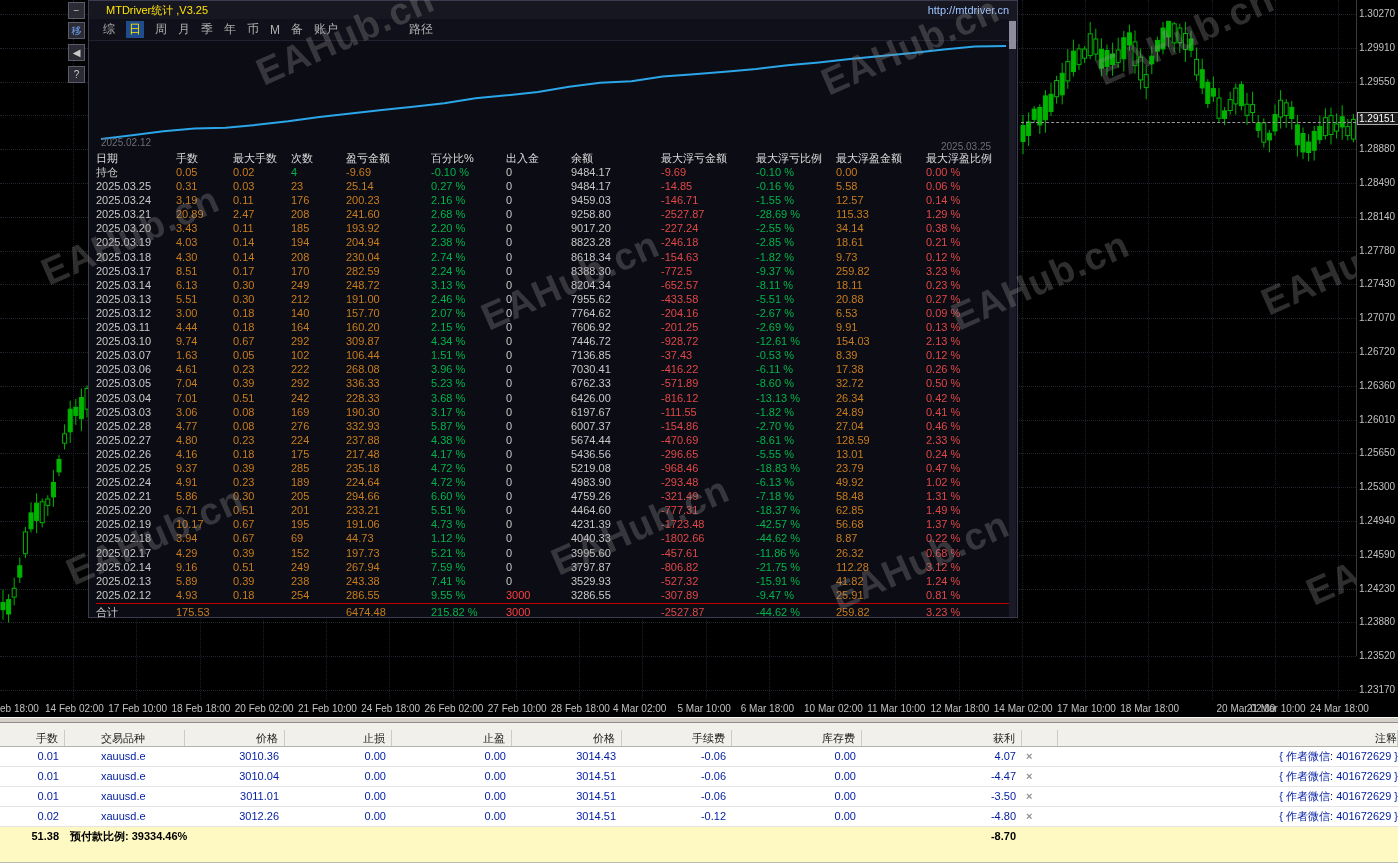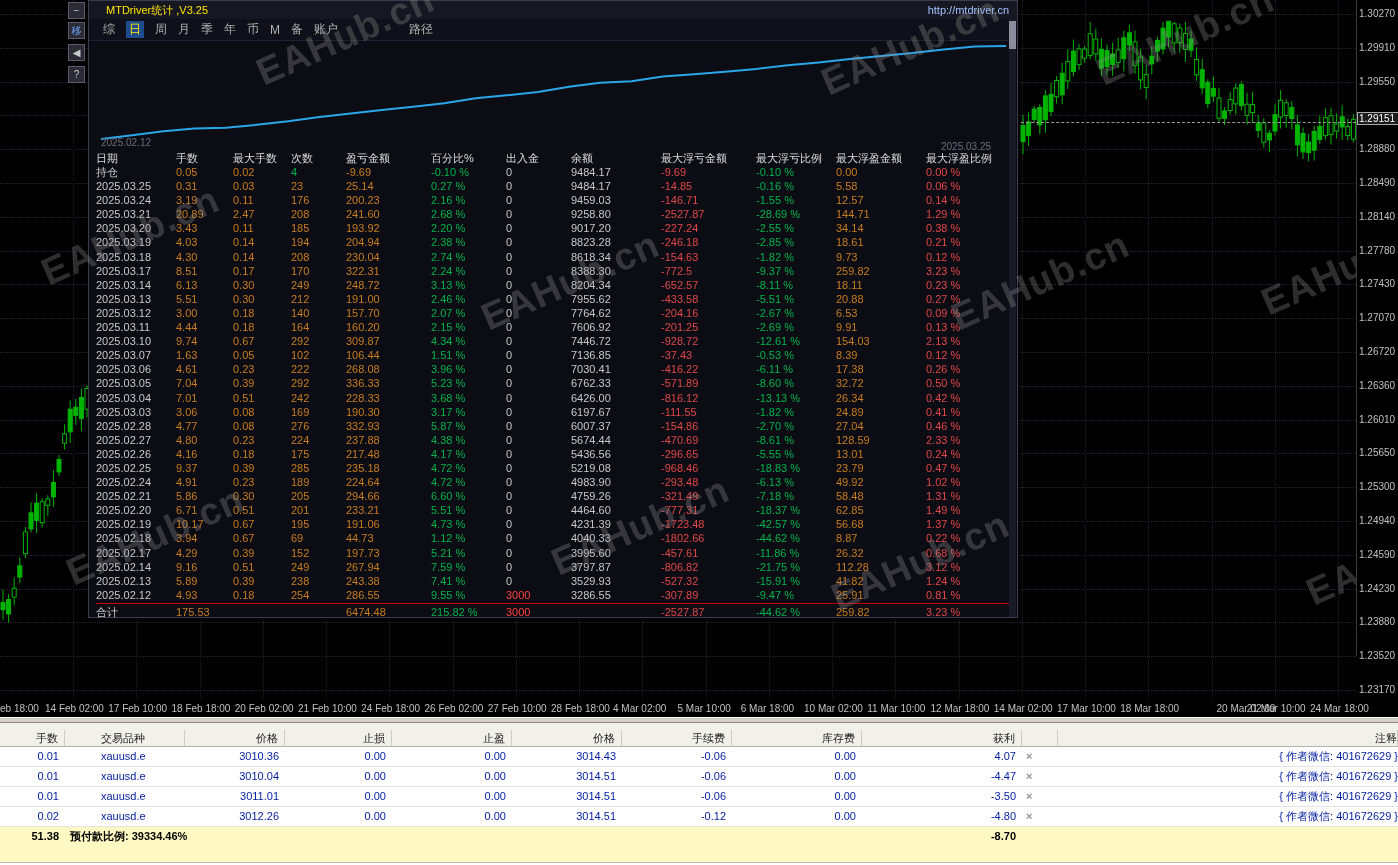--- a/index.html
+++ b/index.html
@@ -413,21 +413,21 @@
           <span class="scell c-dim">2025.03.21</span>
           <span class="scell c-org">20.89</span>
           <span class="scell c-org">2.47</span>
           <span class="scell c-org">208</span>
           <span class="scell c-org">241.60</span>
           <span class="scell c-grn">2.68 %</span>
           <span class="scell c-dim">0</span>
           <span class="scell c-dim">9258.80</span>
           <span class="scell c-red">-2527.87</span>
           <span class="scell c-grn">-28.69 %</span>
-          <span class="scell c-org">144.71</span>
+          <span class="scell c-org">115.33</span>
           <span class="scell c-red">1.29 %</span>
         </div>
         <div class="srow">
           <span class="scell c-dim">2025.03.20</span>
           <span class="scell c-org">3.43</span>
           <span class="scell c-org">0.11</span>
           <span class="scell c-org">185</span>
           <span class="scell c-org">193.92</span>
           <span class="scell c-grn">2.20 %</span>
           <span class="scell c-dim">0</span>
@@ -463,21 +463,21 @@
           <span class="scell c-red">-154.63</span>
           <span class="scell c-grn">-1.82 %</span>
           <span class="scell c-org">9.73</span>
           <span class="scell c-red">0.12 %</span>
         </div>
         <div class="srow">
           <span class="scell c-dim">2025.03.17</span>
           <span class="scell c-org">8.51</span>
           <span class="scell c-org">0.17</span>
           <span class="scell c-org">170</span>
-          <span class="scell c-org">322.31</span>
+          <span class="scell c-org">282.59</span>
           <span class="scell c-grn">2.24 %</span>
           <span class="scell c-dim">0</span>
           <span class="scell c-dim">8388.30</span>
           <span class="scell c-red">-772.5</span>
           <span class="scell c-grn">-9.37 %</span>
           <span class="scell c-org">259.82</span>
           <span class="scell c-red">3.23 %</span>
         </div>
         <div class="srow">
           <span class="scell c-dim">2025.03.14</span>

